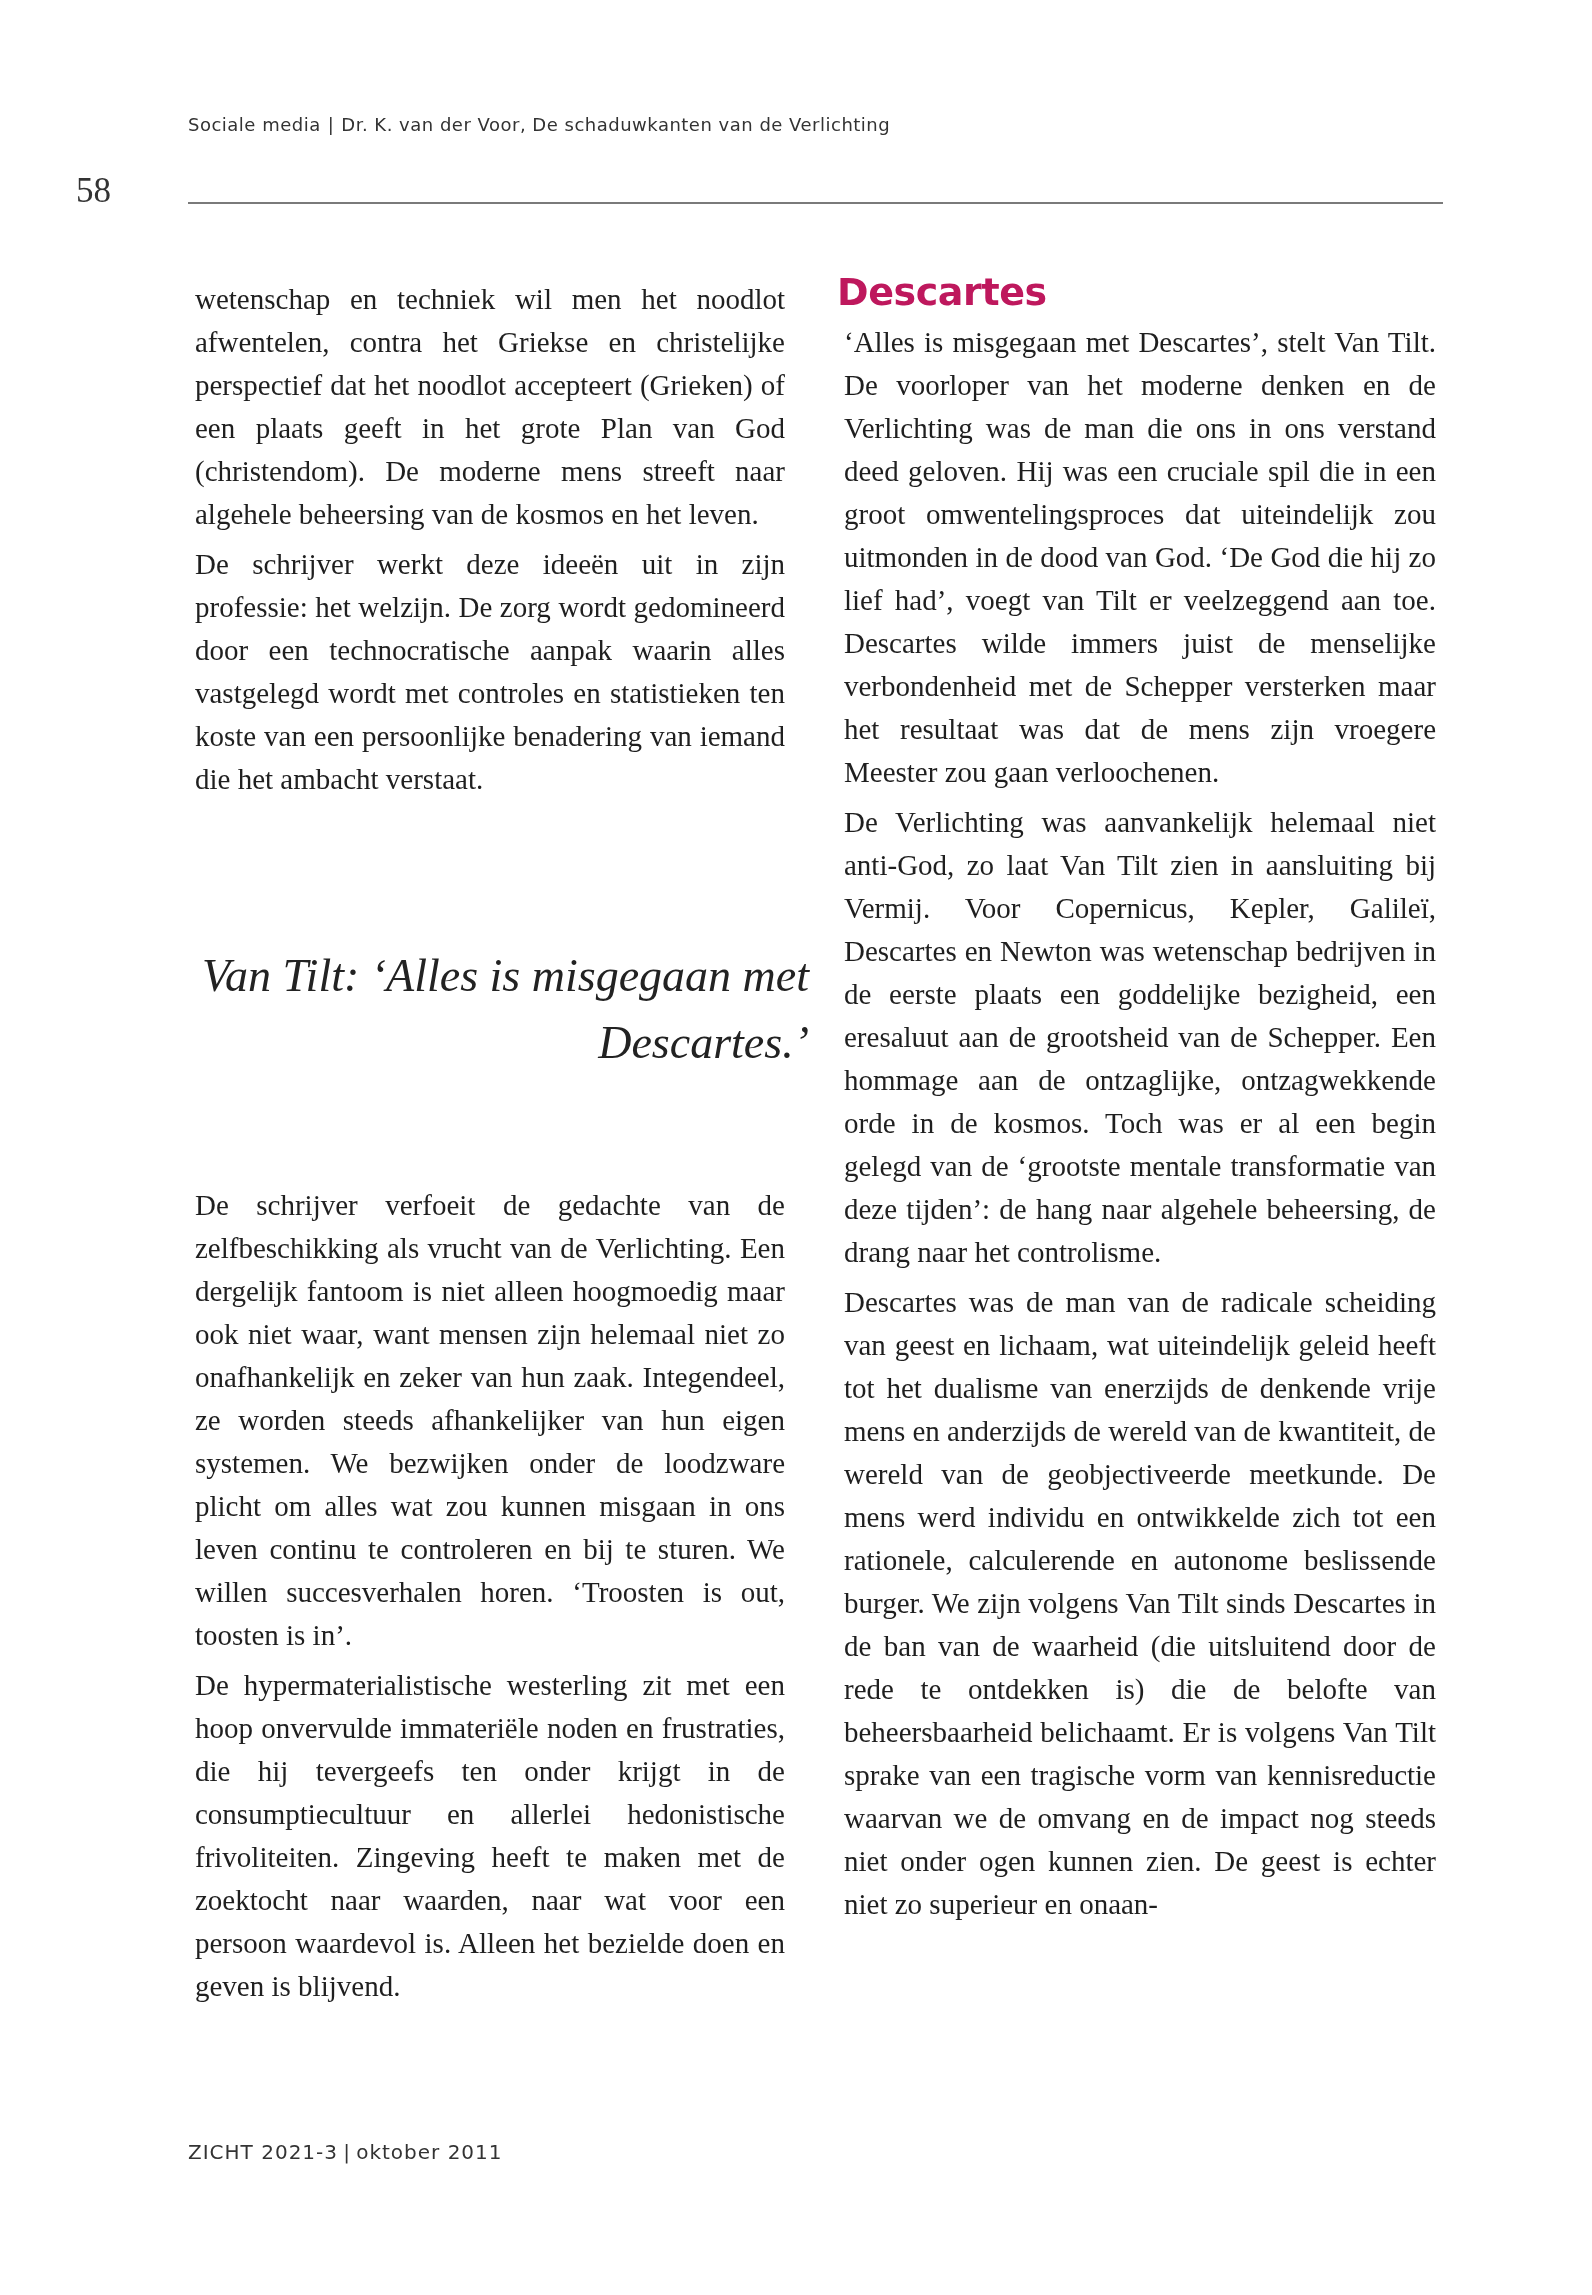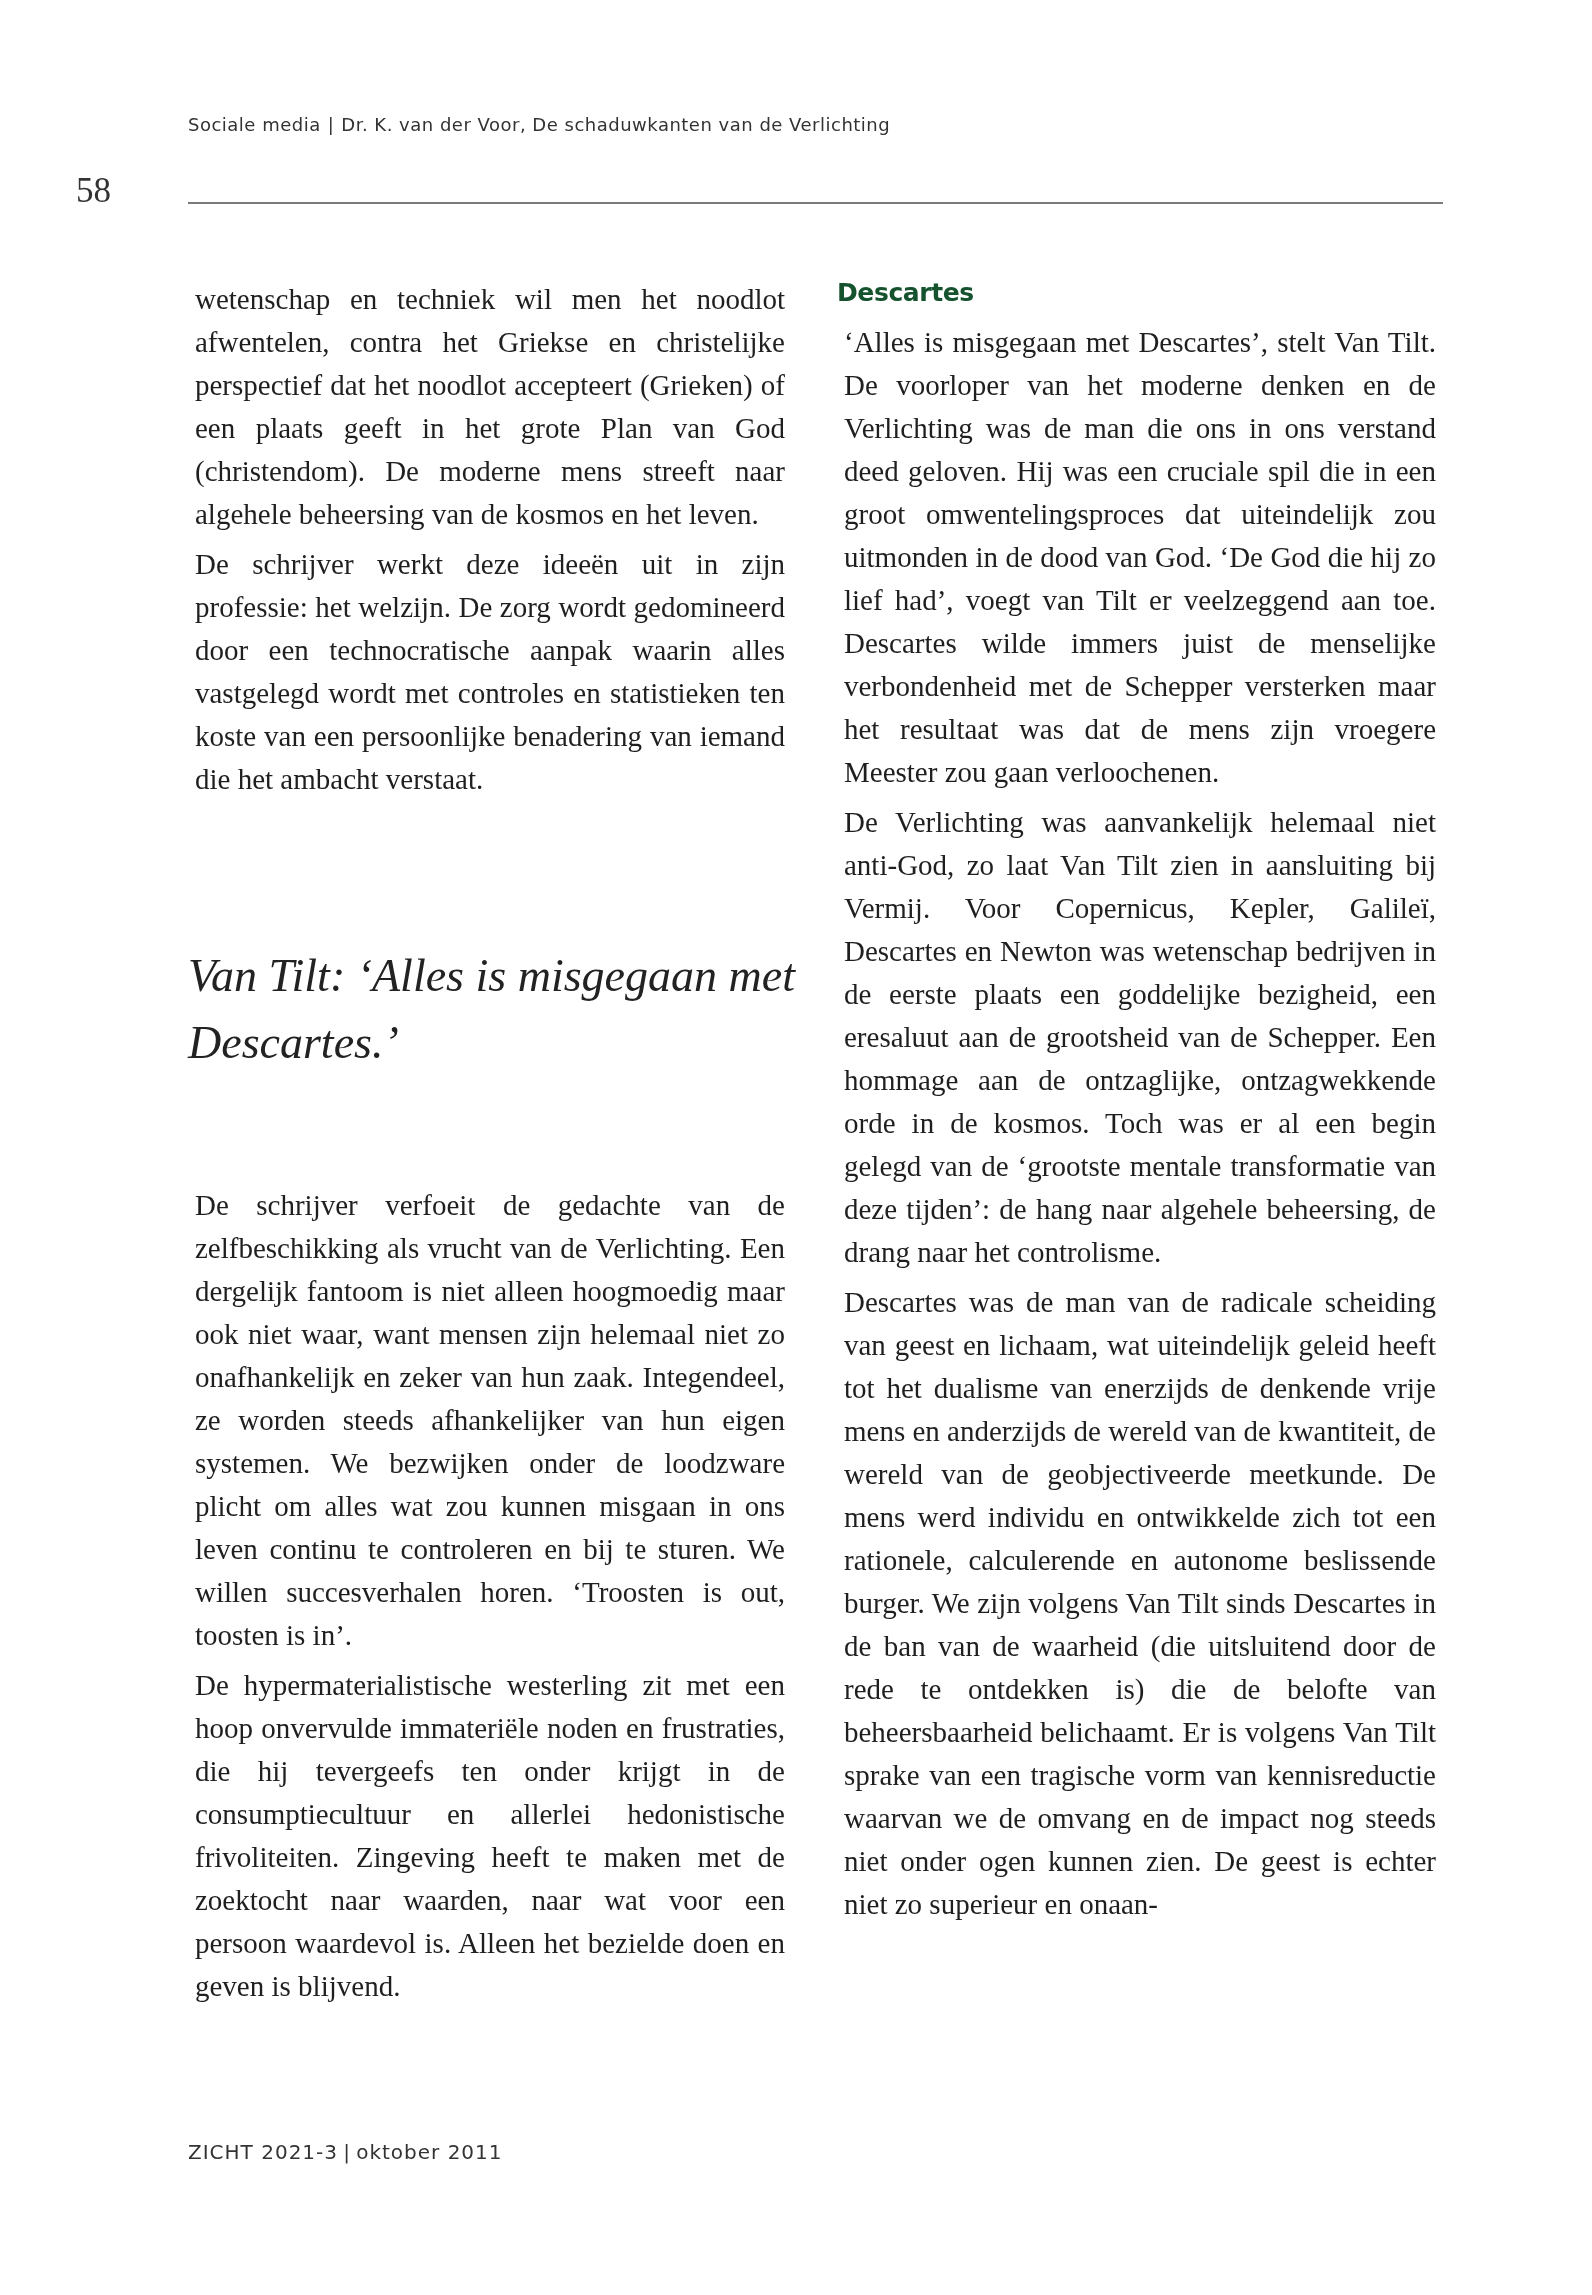--- a/index.html
+++ b/index.html
@@ -6,23 +6,23 @@
   body { width:1592px; height:2295px; position:relative; overflow:hidden; color:#1f1f1f; }
   .running-head { position:absolute; left:188px; top:114px; font-family:"DejaVu Sans", sans-serif; font-size:18px; letter-spacing:0.5px; color:#333; white-space:nowrap; }
   .running-head .sep { padding:0 7px; }
   .running-head .ital { }
   .page-number { position:absolute; left:76px; top:171px; font-family:"Liberation Serif", serif; font-size:35px; color:#333; }
   .rule { position:absolute; left:188px; top:202px; width:1255px; height:1.7px; background:#7a7a7a; }
   .col { position:absolute; top:271px; font-family:"Liberation Serif", serif; font-size:29px; line-height:43px; text-align:justify; hyphens:manual; color:#1f1f1f; }
   .col-left { left:188px; width:604px; }
   .col-right { left:837px; width:606px; }
   .col p { margin:7px; }
-  .pull-quote { position:absolute; left:188px; top:942px; width:621px; font-family:"Liberation Serif", serif; font-style:italic; font-size:46px; line-height:67px; color:#222; }
+  .pull-quote { position:absolute; left:188px; top:942px; width:621px; font-family:"Liberation Serif", serif; font-style:italic; font-size:46px; line-height:67px; color:#222;text-align:right; }
   .col-left-2 { top:1177px; }
-  .section-heading { font-family:"DejaVu Sans", sans-serif; font-weight:bold; font-size:25px; line-height:43px; margin:0; color:#14532d; letter-spacing:-0.4px; }
+  .section-heading { font-family:"DejaVu Sans", sans-serif; font-weight:bold; font-size:38px; line-height:43px; margin:0; color:#be185d; letter-spacing:-0.4px; }
   .footer { position:absolute; left:188px; top:2140px; font-family:"DejaVu Sans", sans-serif; font-size:20px; letter-spacing:1px; color:#333; white-space:nowrap; }
   .footer .sep { padding:0 5.2px; }
 </style>
 </head>
 <body>
 
 <div class="running-head">
   <span>Sociale media</span><span class="sep">|</span><span>Dr. K. van der Voor,</span>
   <span class="ital">De schaduwkanten van de Verlichting</span>
 </div>

